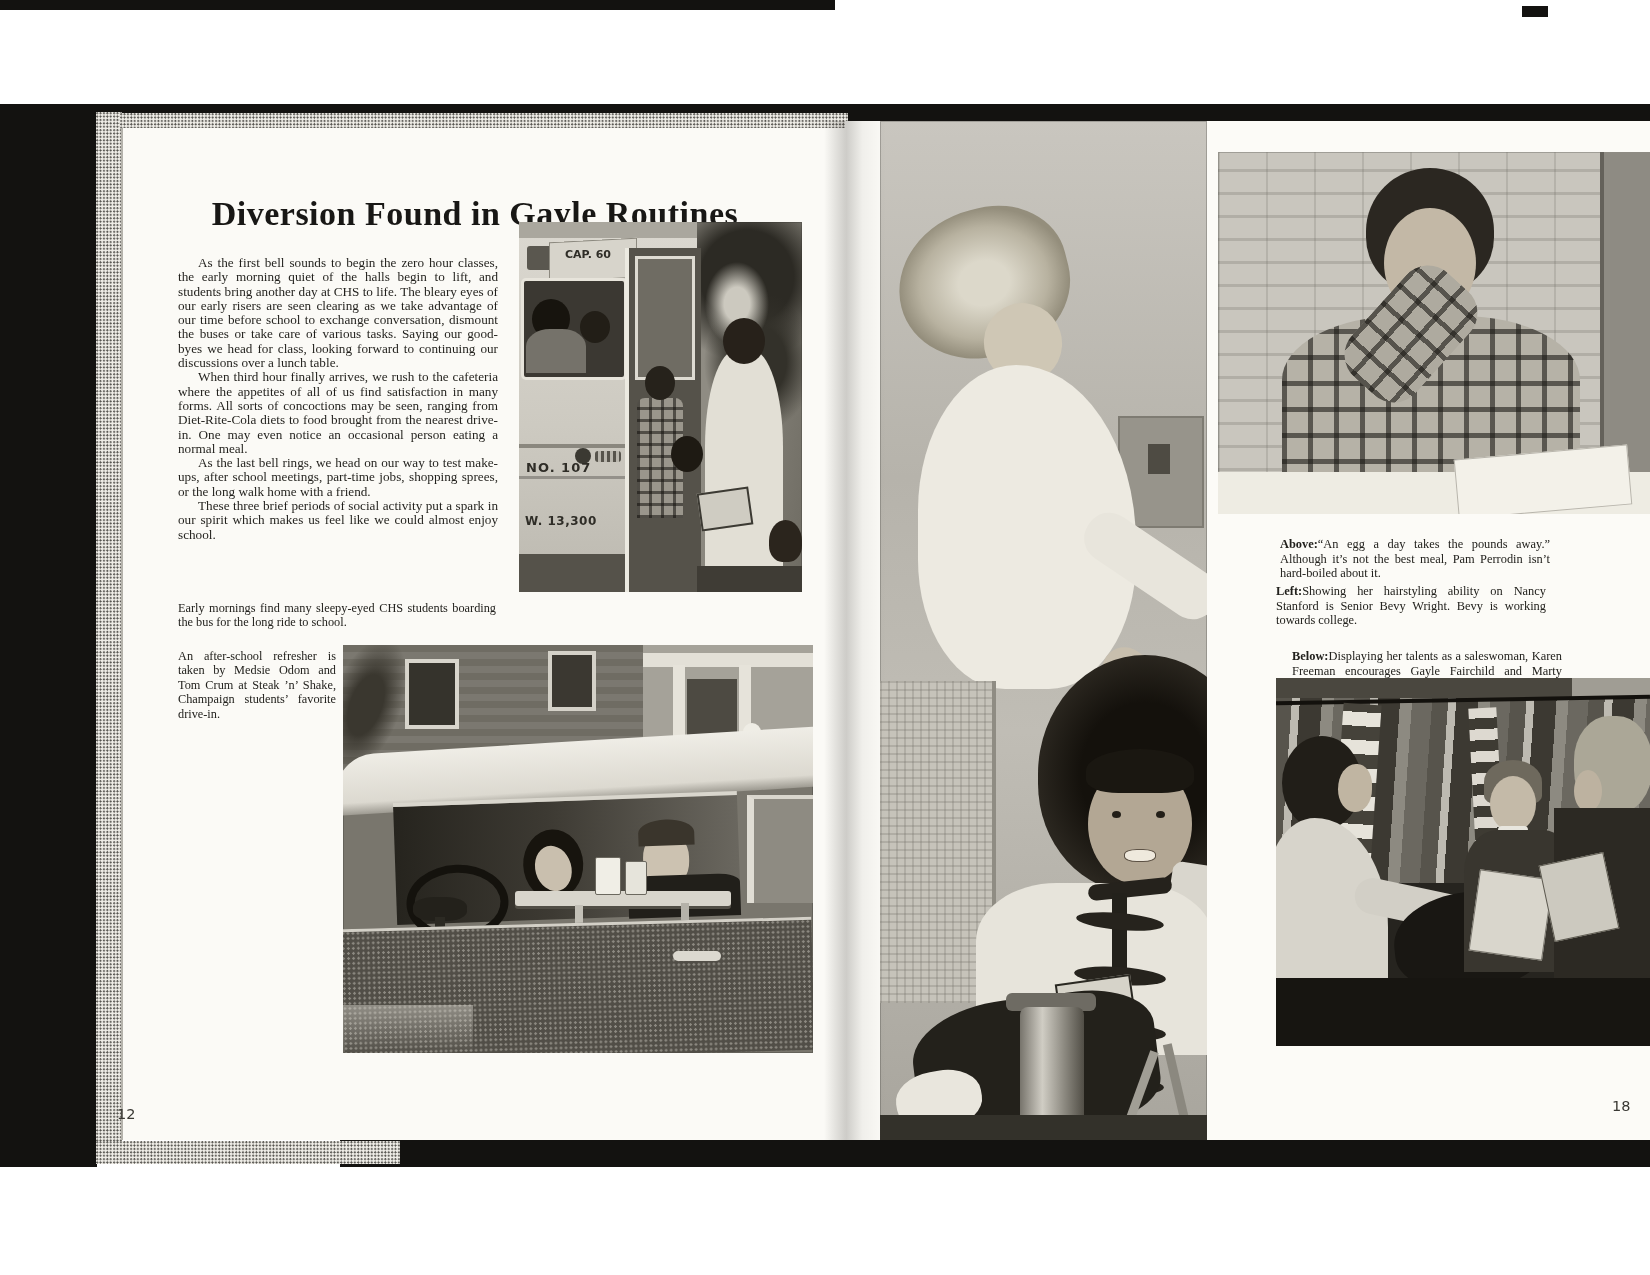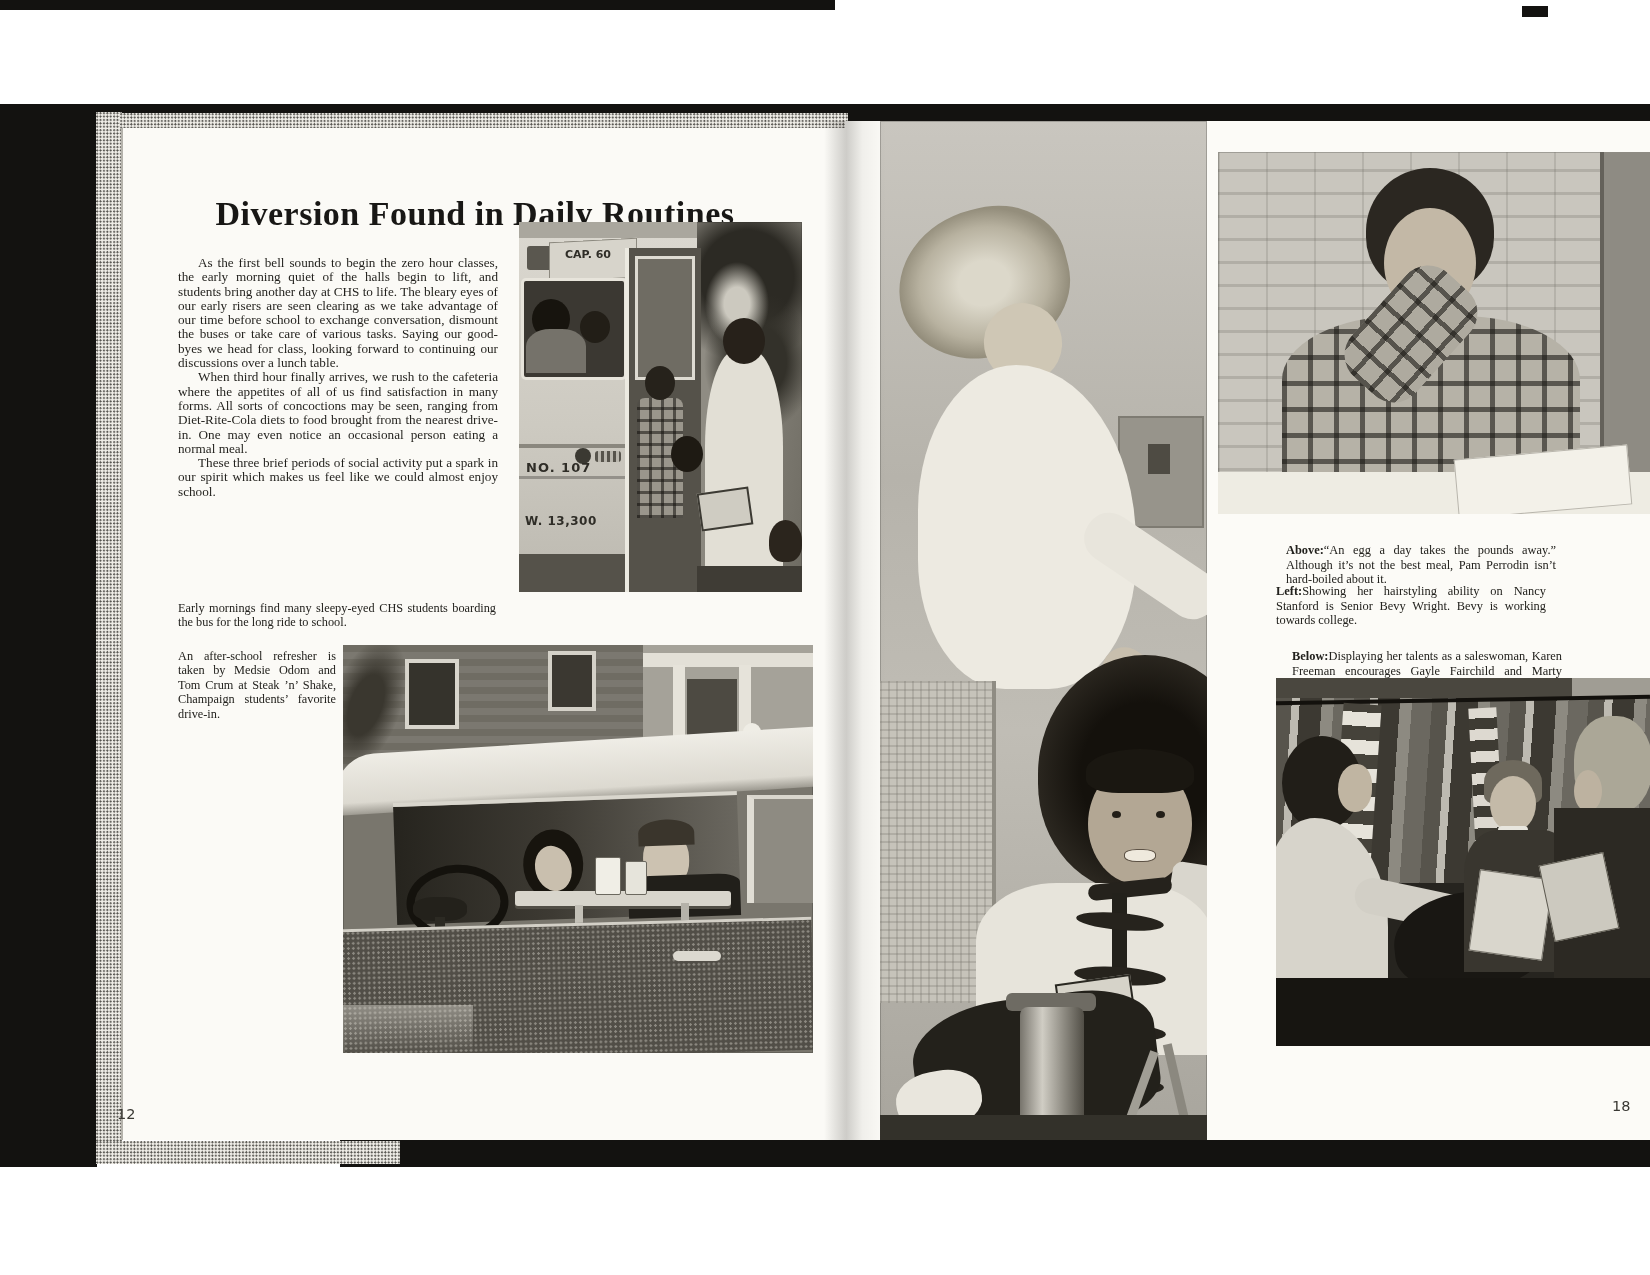--- a/index.html
+++ b/index.html
@@ -42,25 +42,26 @@
 <div class="bar" style="left:340px;top:1136px;width:1310px;height:31px;"></div>
 
 <div class="halftone" style="left:96px;top:112px;width:26px;height:1052px;"></div>
 <div class="halftone" style="left:120px;top:113px;width:728px;height:16px;"></div>
 <div class="halftone" style="left:96px;top:1141px;width:304px;height:23px;"></div>
 
 <div class="page" style="left:121px;top:128px;width:724px;height:1012px;"></div>
 <div class="abs" style="left:121px;top:128px;width:2px;height:1012px;background:#7b786f;opacity:.55;"></div>
 <div class="page" style="left:845px;top:121px;width:805px;height:1019px;background:#fcfbf7;"></div>
 
-<h1 id="title">Diversion Found in Daily Routines</h1>
+<h1 id="title">Diversion Found in Gayle Routines</h1>
 
 <div id="article">
   <p>As the first bell sounds to begin the zero hour classes, the early morning quiet of the halls begin to lift, and students bring another day at CHS to life. The bleary eyes of our early risers are seen clearing as we take advantage of our time before school to exchange conversation, dismount the buses or take care of various tasks. Saying our good-byes we head for class, looking forward to continuing our discussions over a lunch table.</p>
   <p>When third hour finally arrives, we rush to the cafeteria where the appetites of all of us find satisfaction in many forms. All sorts of concoctions may be seen, ranging from Diet-Rite-Cola diets to food brought from the nearest drive-in. One may even notice an occasional person eating a normal meal.</p>
+  <p>As the last bell rings, we head on our way to test make-ups, after school meetings, part-time jobs, shopping sprees, or the long walk home with a friend.</p>
   <p>These three brief periods of social activity put a spark in our spirit which makes us feel like we could almost enjoy school.</p>
 </div>
 
 <p class="cap" style="left:178px;top:601px;width:318px;margin:0;">
   <b>Early mornings find</b><span> many sleepy-eyed CHS students boarding the bus for the long ride to school.</span>
 </p>
 
 <p class="cap" style="left:178px;top:649px;width:158px;margin:0;">
   <b>An after-school</b><span> refresher is taken by Medsie Odom and Tom Crum at Steak ’n’ Shake, Champaign students’ favorite drive-in.</span>
 </p>
@@ -176,21 +177,21 @@
   <div class="ph" style="left:166px;top:56px;width:92px;height:110px;background:#c3b8a6;border-radius:50%;"></div>
   <div class="ph" style="left:182px;top:118px;width:44px;height:36px;background:#cfc5b3;border-radius:50%;"></div>
   <div class="ph" style="left:200px;top:122px;width:16px;height:12px;background:#f1efe7;border-radius:50%;"></div>
   <div class="ph" style="left:184px;top:158px;width:76px;height:58px;background:#eceae2;transform:rotate(45deg);"></div>
   <div class="ph" style="left:64px;top:164px;width:298px;height:200px;border-radius:40% 40% 0 0 / 32% 32% 0 0;background:repeating-linear-gradient(0deg,rgba(28,26,22,.6) 0 5px,transparent 5px 26px),repeating-linear-gradient(90deg,rgba(28,26,22,.6) 0 5px,transparent 5px 26px),#b6b2a7;"></div>
   <div class="ph" style="left:150px;top:112px;width:86px;height:140px;transform:rotate(42deg);border-radius:30px;background:repeating-linear-gradient(0deg,rgba(28,26,22,.6) 0 5px,transparent 5px 24px),repeating-linear-gradient(90deg,rgba(28,26,22,.6) 0 5px,transparent 5px 24px),#aeaa9f;"></div>
   <div class="ph" style="left:0;top:320px;width:432px;height:42px;background:#eeece3;"></div>
   <div class="ph" style="left:238px;top:300px;width:172px;height:58px;background:#f3f1e9;border:1px solid #b8b5ac;transform:rotate(-5deg);"></div>
 </div>
 
-<p class="rcap" style="top:533px;margin:10px;">
+<p class="rcap" style="top:533px;margin:4px;">
   <b>Above:</b><span>“An egg a day takes the pounds away.” Although it’s not the best meal, Pam Perrodin isn’t hard-boiled about it.</span>
 </p>
 <p class="rcap" style="top:584px;margin:0;">
   <b>Left:</b><span>Showing her hairstyling ability on Nancy Stanford is Senior Bevy Wright. Bevy is working towards college.</span>
 </p>
 <p class="rcap" style="top:633px;margin:16px;">
   <b>Below:</b><span>Displaying her talents as a saleswoman, Karen Freeman encourages Gayle Fairchild and Marty Gillespie to buy a sweater.</span>
 </p>
 
 <div class="photo" style="left:1276px;top:678px;width:374px;height:368px;background:#26241f;" aria-label="Karen Freeman showing sweaters to Gayle Fairchild and Marty Gillespie">

